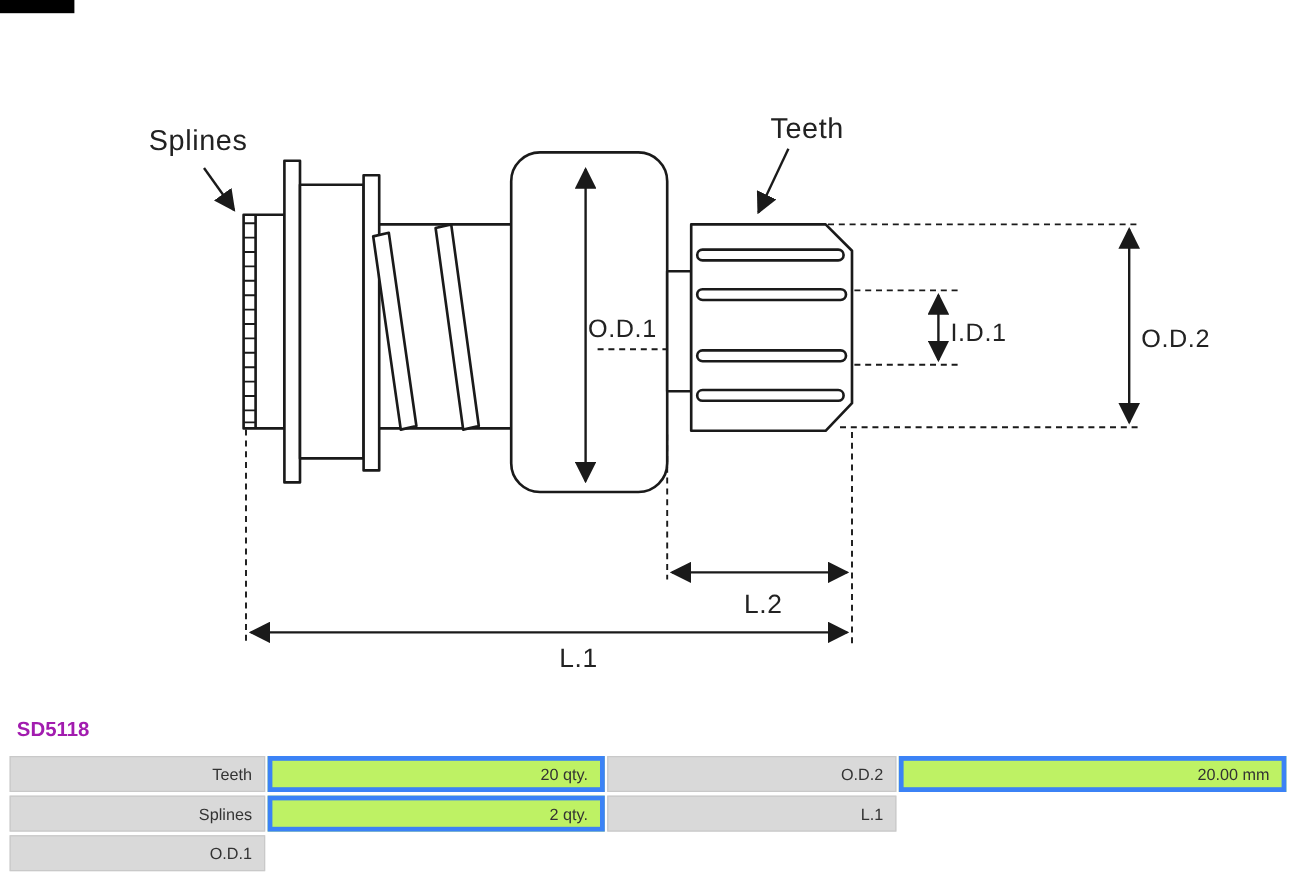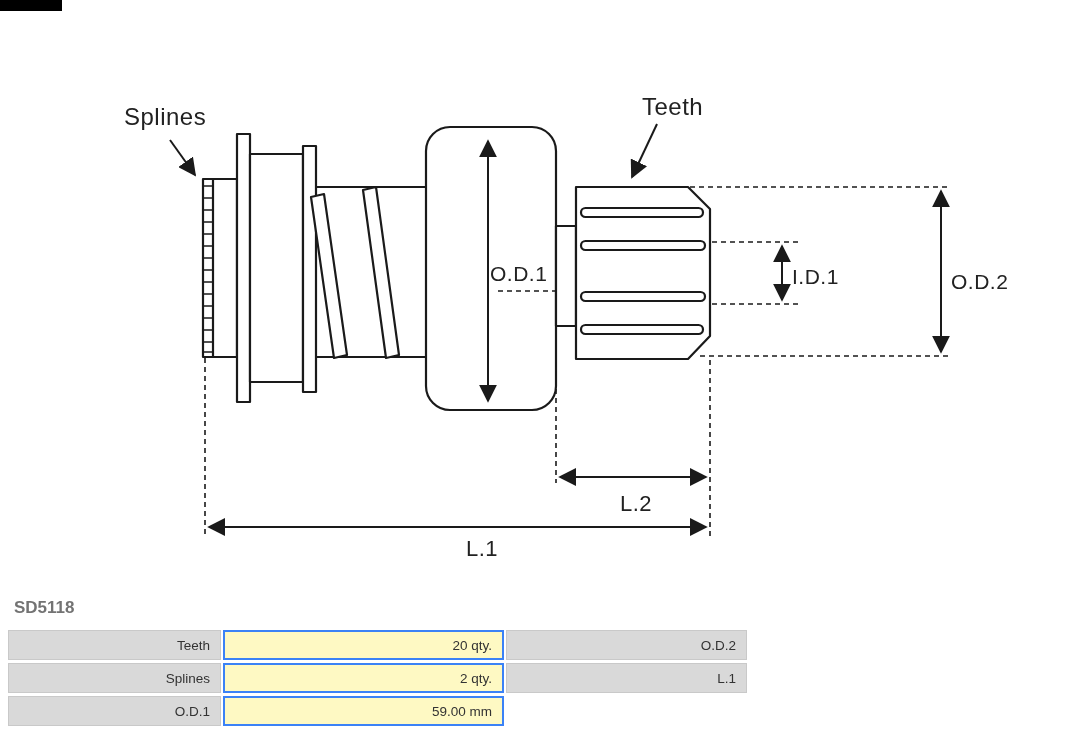--- a/index.html
+++ b/index.html
@@ -4,26 +4,26 @@
 <style>
   html,body{margin:0;padding:0;background:#ffffff;}
   body{width:1080px;height:734px;font-family:"Liberation Sans",sans-serif;}
   .stage{position:relative;width:1080px;height:734px;background:#ffffff;overflow:hidden;}
   .logo-bar{position:absolute;left:0;top:0;width:62px;height:11px;background:#000000;}
   .diagram-svg{position:absolute;left:0;top:0;}
   .diagram-svg text{fill:#222222;}
   .callout-text{font-size:24px;letter-spacing:0.5px;}
   .dim-text{font-size:21px;letter-spacing:0.5px;}
   .len-text{font-size:22px;letter-spacing:0.5px;}
-  .part-id{position:absolute;left:14px;top:598px;font-size:17px;font-weight:600;color:#737373;}
+  .part-id{position:absolute;left:14px;top:598px;font-size:17px;font-weight:600;color:#a21caf;}
   .spec-table{position:absolute;left:8px;top:630px;width:1064px;display:grid;grid-template-rows:30px 30px 30px;row-gap:3px;}
   .spec-row{display:grid;grid-template-columns:213px 281px 241px 1fr;column-gap:2px;}
   .cell{display:flex;align-items:center;justify-content:flex-end;padding-right:10px;font-size:13.5px;color:#333333;box-sizing:border-box;}
   .cell.label{background:#d9d9d9;border:1px solid #c9c9c9;}
-  .cell.value{background:#fef9c3;border:2px solid #3b82f6;text-align:center;}
+  .cell.value{background:#bef264;border:4px solid #3b82f6;text-align:center;}
 </style>
 </head>
 <body>
 
 <div class="stage">
 
   <div class="logo-bar"></div>
 
   <svg class="diagram-svg" width="1080" height="590" viewBox="0 0 1080 590">
     <defs>
@@ -88,25 +88,25 @@
     <text x="466" y="556" class="len-text">L.1</text>
   </svg>
 
   <div class="part-id">SD5118</div>
 
   <div class="spec-table">
     <div class="spec-row">
       <div class="cell label">Teeth</div>
       <div class="cell value">20 qty.</div>
       <div class="cell label">O.D.2</div>
+      <div class="cell value">20.00 mm</div>
     </div>
     <div class="spec-row">
       <div class="cell label">Splines</div>
       <div class="cell value">2 qty.</div>
       <div class="cell label">L.1</div>
     </div>
     <div class="spec-row">
       <div class="cell label">O.D.1</div>
-      <div class="cell value">59.00 mm</div>
     </div>
   </div>
 
 </div>
 
 </body></html>

